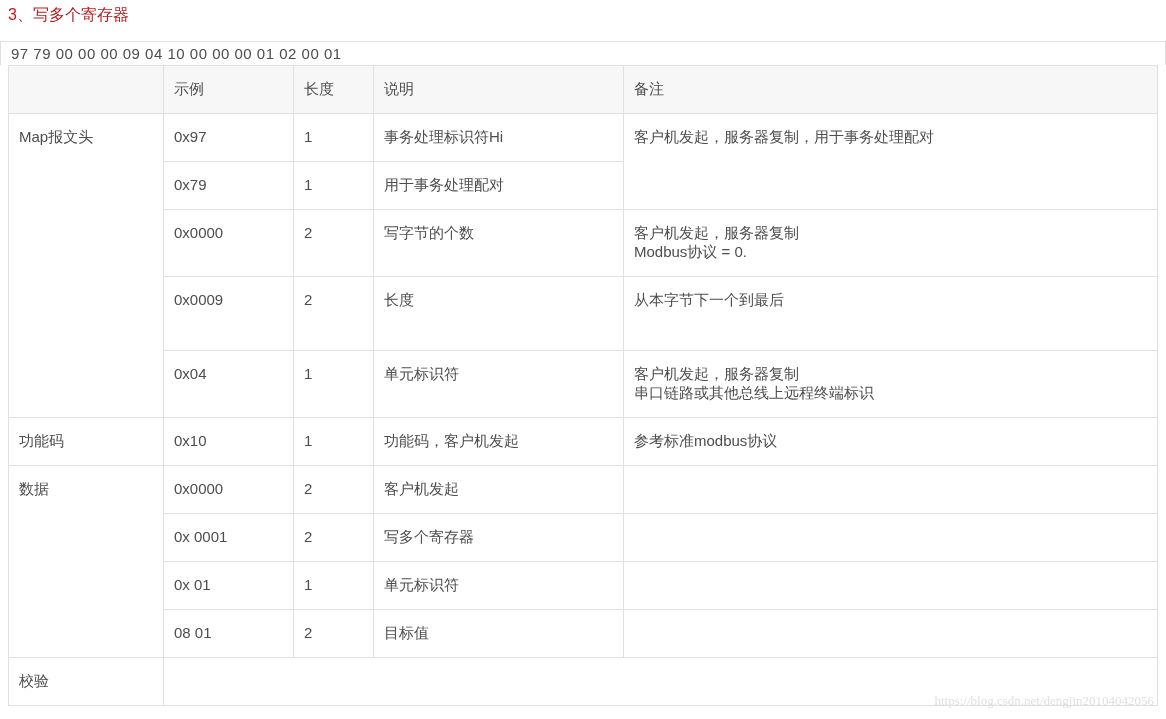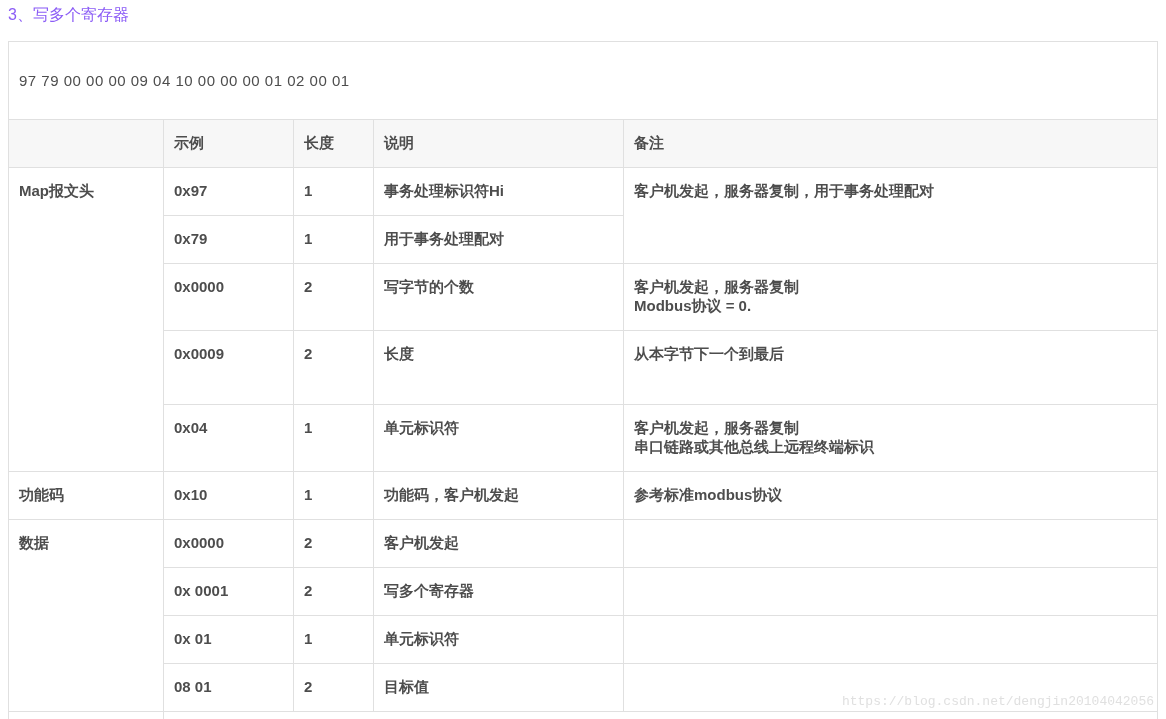--- a/index.html
+++ b/index.html
@@ -10,44 +10,44 @@
     body {
       font-family: -apple-system, BlinkMacSystemFont, "Segoe UI", "Microsoft YaHei", sans-serif;
       font-size: 14px;
       color: #4d4d4d;
       background: #ffffff;
       padding: 0;
       width: 1166px;
     }
     .heading {
       font-size: 16px;
-      color: #8b5cf6;
+      color: #b91c1c;
       padding: 5px 8px 15px 8px;
       font-weight: normal;
     }
     .hex-box {
       border: 1px solid #e0e0e0;
-      padding: 30px 10px;
-      margin: 0 8px;
+      padding: 3px 10px;
+      margin: 0 0;
       font-size: 15px;
       color: #4d4d4d;
       letter-spacing: 0.5px;
     }
     table {
       border-collapse: collapse;
       width: calc(100% - 16px);
       margin: 0 8px;
       table-layout: fixed;
     }
     th, td {
       border: 1px solid #e0e0e0;
       text-align: left;
       padding: 14px 10px;
       vertical-align: top;
-      font-weight: bold;
+      font-weight: normal;
       color: #4d4d4d;
       font-size: 15px;
     }
     th {
       background-color: #f7f7f7;
     }
     .col-section { width: 155px; }
     .col-example { width: 130px; }
     .col-length { width: 80px; }
     .col-desc { width: 250px; }
@@ -60,21 +60,21 @@
       border-left: 1px solid #e0e0e0;
       border-right: 1px solid #e0e0e0;
       border-bottom: none;
     }
     .watermark {
       position: fixed;
       right: 12px;
       bottom: 10px;
       color: #e0e0e0;
       font-size: 13px;
-      font-family: Liberation Mono, monospace;
+      font-family: Liberation Serif, serif;
       pointer-events: none;
     }
   </style>
 </head>
 <body>
 
 <div class="heading">3、写多个寄存器</div>
 
 <div class="hex-box">97 79 00 00 00 09 04 10 00 00 00 01 02 00 01</div>
 

